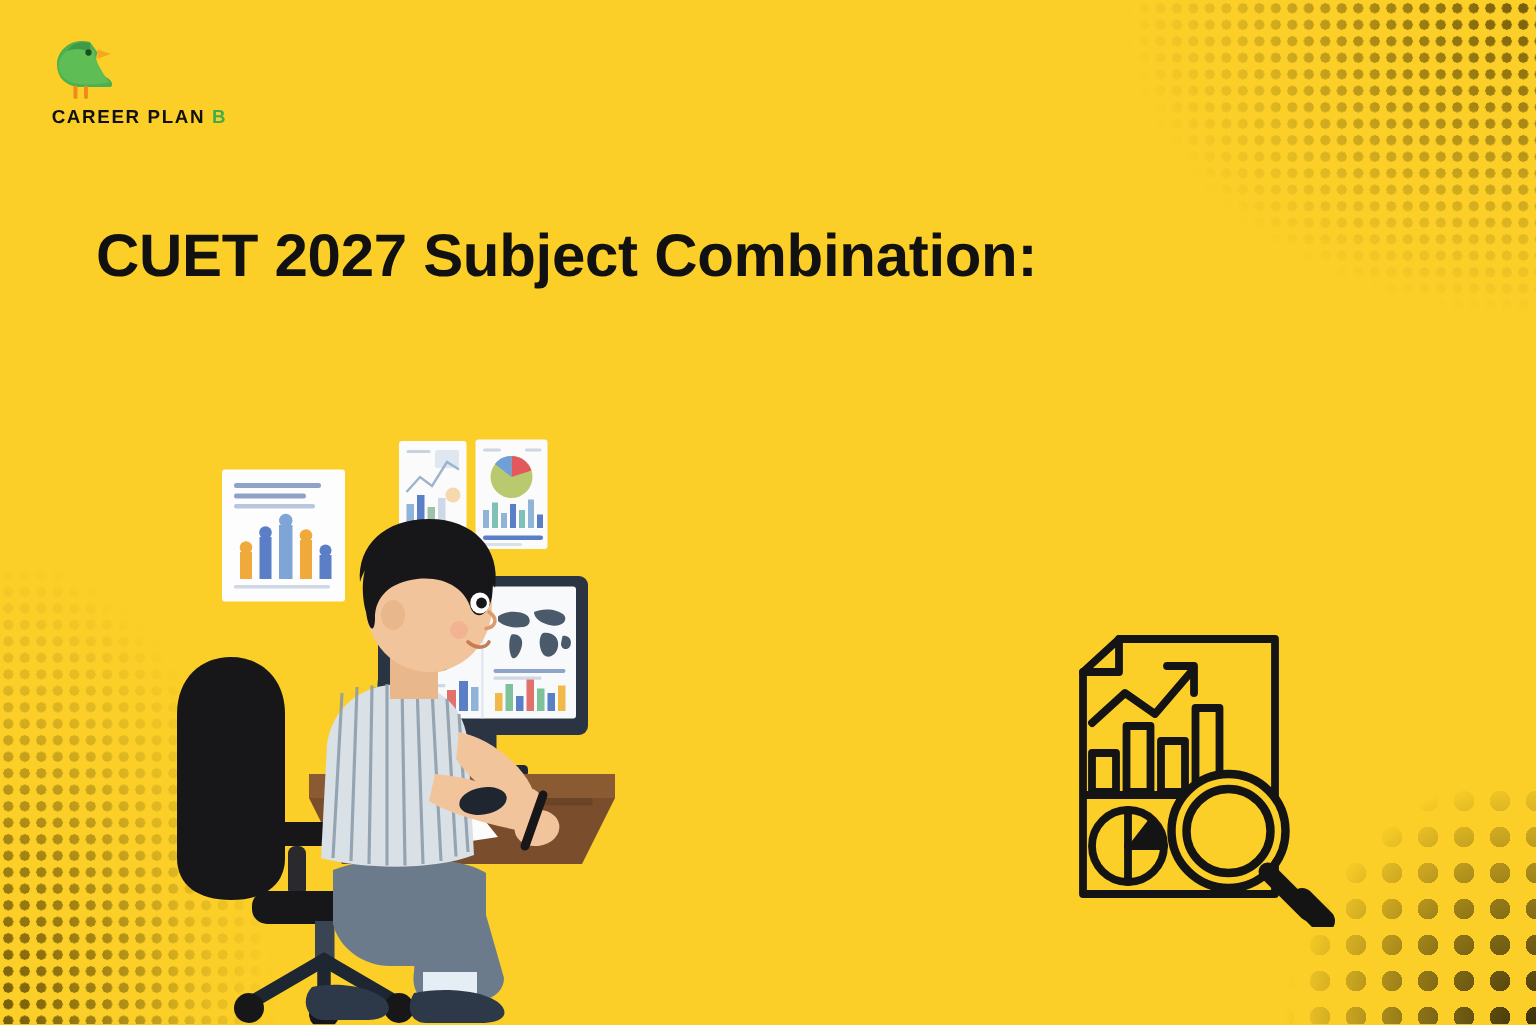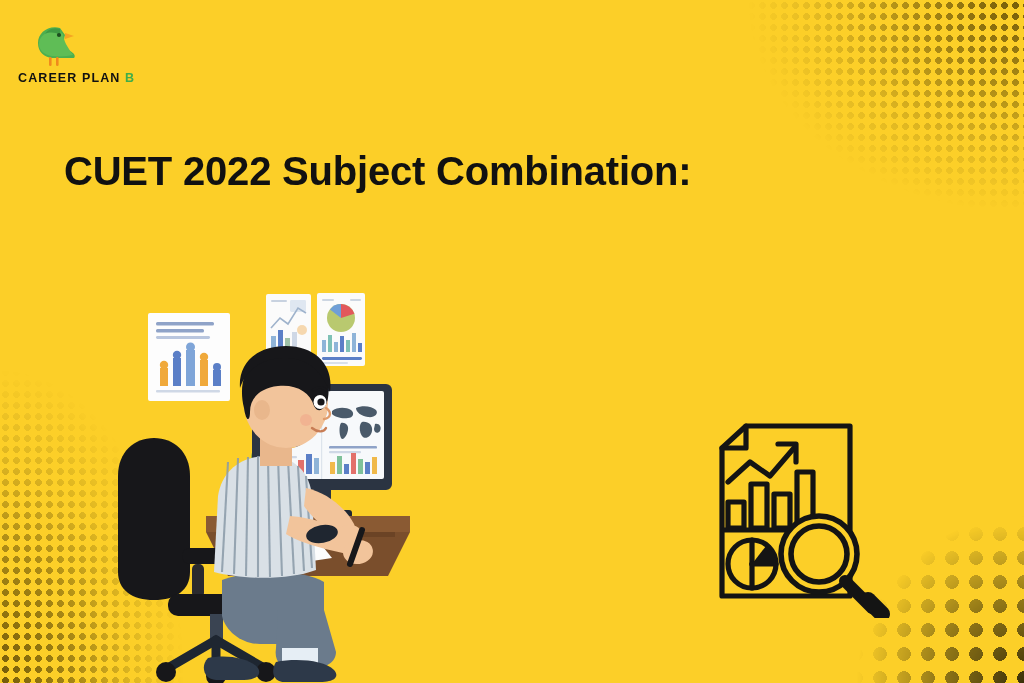--- a/index.html
+++ b/index.html
@@ -40,20 +40,21 @@
   
   #logo { position:absolute; left:18px; top:22px; width:150px; }
   #logo-bird { display:block; margin-left:12px; }
   #logo-wordmark {
     margin-top:3px;
     font-size:12.5px;
     font-weight:bold;
     letter-spacing:1.1px;
     color:#111;
     white-space:nowrap;
+    text-align:center;
   }
   #logo-wordmark .accent { color:#3FAE4A; }
 
   
   #headline {
     position:absolute;
     left:64px; top:142px;
     width:800px;
     color:#111;
     font-weight:bold;
@@ -84,21 +85,21 @@
     <rect x="19" y="35" width="2.6" height="9" rx="1.2" fill="#F08A1D"></rect>
     <rect x="26" y="35" width="2.6" height="9" rx="1.2" fill="#F08A1D"></rect>
   </svg>
   <div id="logo-wordmark">
     <span>CAREER PLAN</span>
     <span class="accent">B</span>
   </div>
 </div>
 
 <h1 id="headline">
-  <span class="ln">CUET 2022 Subject Combination:</span>
+  <span class="ln">CUET 2027 Subject Combination:</span>
 </h1>
 
 <svg id="illustration" viewBox="0 0 330 403">
 
   <g>
     <rect x="38" y="33" width="82" height="88" rx="2" fill="#fdfdfd"></rect>
     <rect x="46" y="42" width="58" height="3.4" rx="1.5" fill="#8fa3c8"></rect>
     <rect x="46" y="49" width="48" height="3.4" rx="1.5" fill="#8fa3c8"></rect>
     <rect x="46" y="56" width="54" height="3" rx="1.4" fill="#b9c6de"></rect>
     <rect x="50" y="88" width="8" height="18" fill="#f0a93b"></rect>

